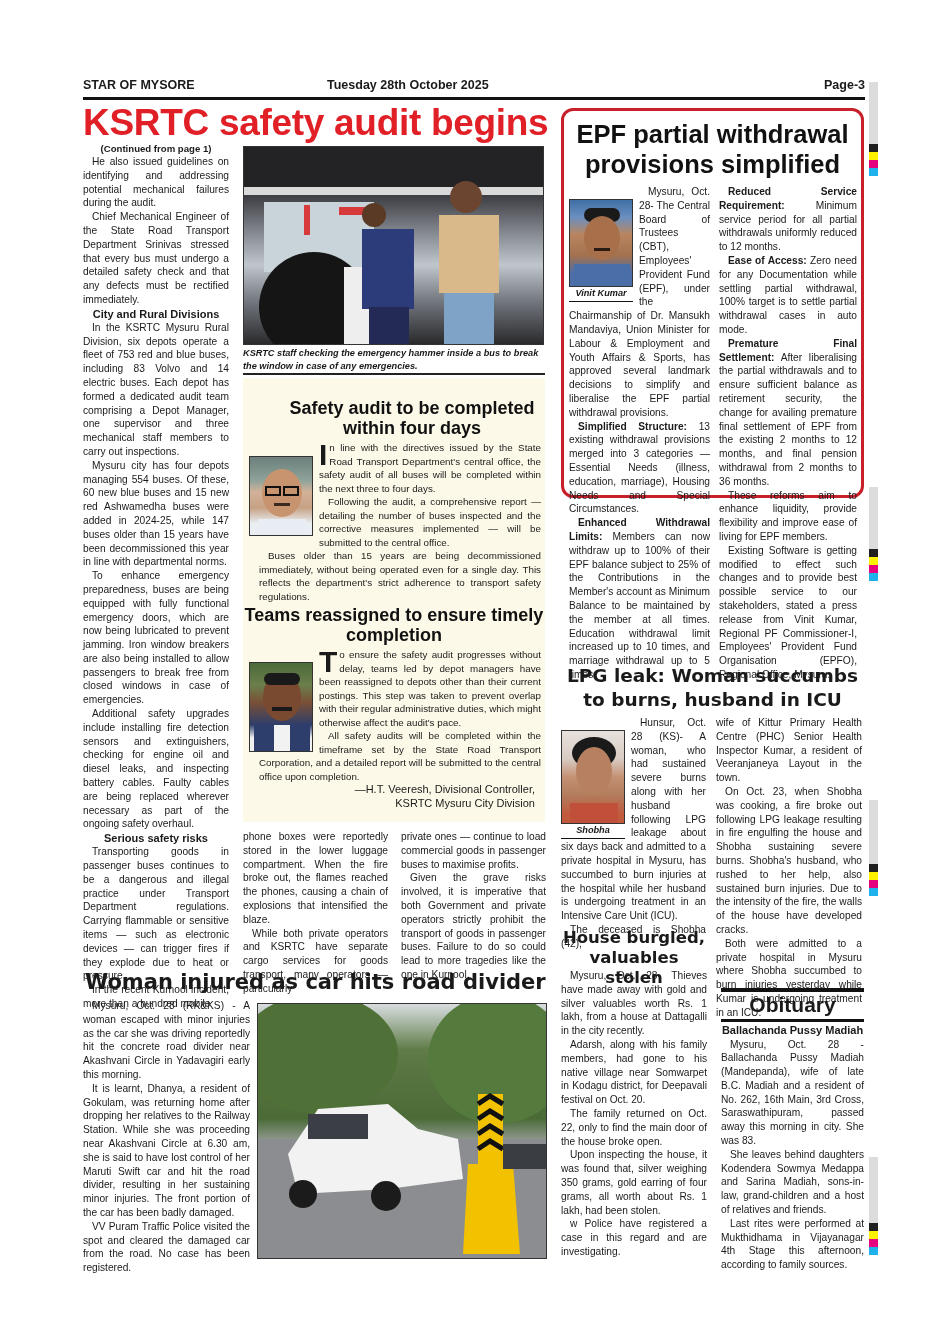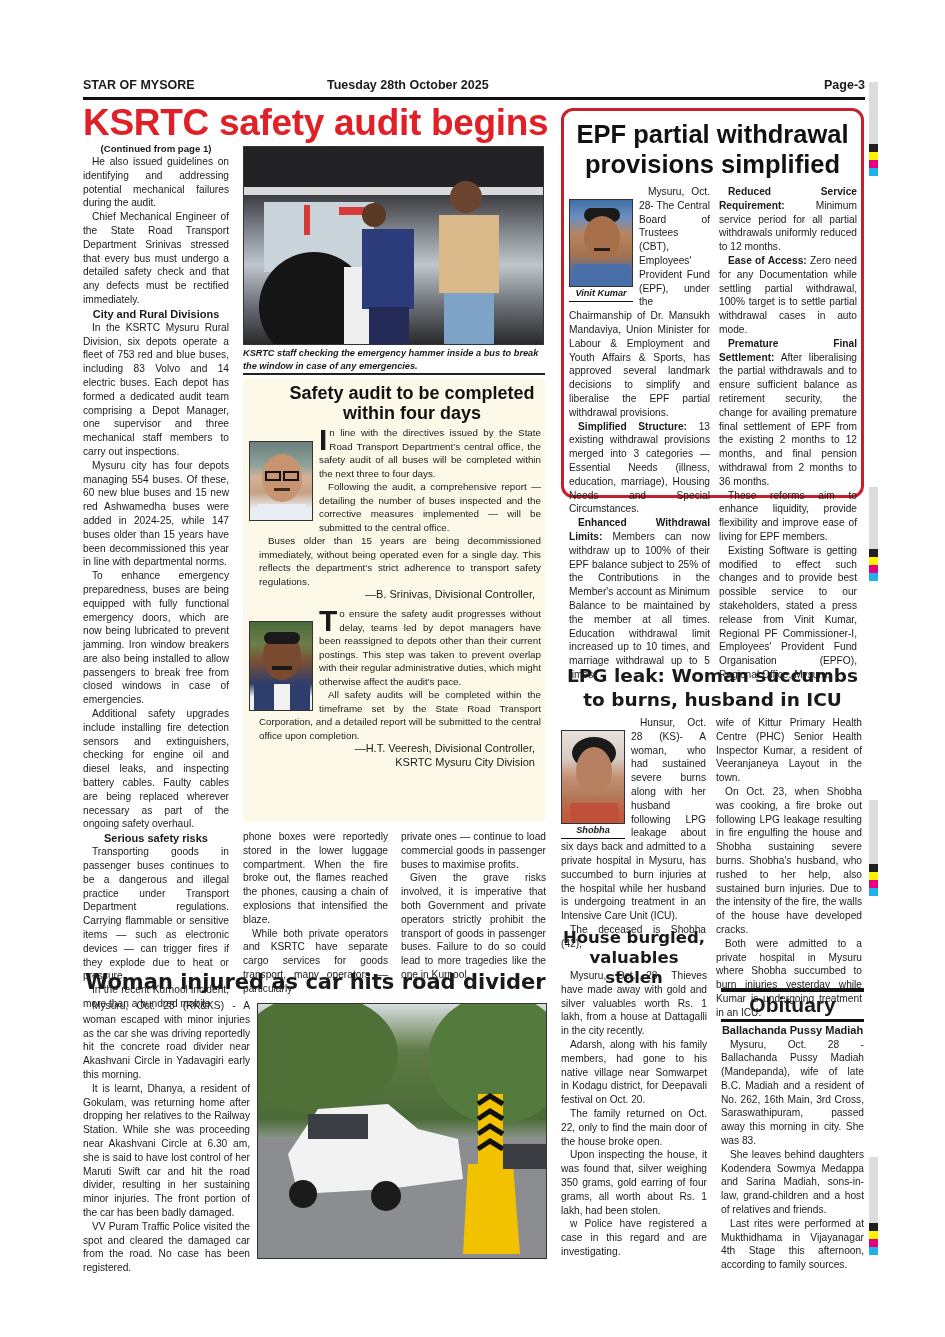--- a/index.html
+++ b/index.html
@@ -72,21 +72,21 @@
     <rect x="125" y="160" width="40" height="39" fill="#232a55"></rect>
     <circle cx="222" cy="50" r="16" fill="#6b4530"></circle>
     <rect x="195" y="68" width="60" height="78" fill="#d9b98a"></rect>
     <rect x="200" y="146" width="50" height="53" fill="#7fa3c6"></rect>
   </svg>
 </div>
 <div class="abs caption" style="top:347px; left:243px; width:302px;">KSRTC staff checking the emergency hammer inside a bus to break the window in case of any emergencies.</div>
 <div class="abs" style="top:373px; left:243px; width:302px; height:2px; background:#222;"></div>
 
 <div class="abs box-cream" style="top:378px; left:243px; width:302px; height:230px;">
-  <div class="box-title" style="margin-top:5px;padding-left:36px;">Safety audit to be completed within four days</div>
+  <div class="box-title" style="margin-top:20px;padding-left:36px;">Safety audit to be completed within four days</div>
   <div class="body-text" style="padding:3px 4px 0 16px; font-size:9.8px; line-height:13.5px;">
     <div class="photo" style="float:left; width:64px; height:80px; margin:15px 6px 2px -10px; background:linear-gradient(180deg,#6c7f7c 0%,#8ea39a 30%,#d3b29a 45%,#c6a184 65%,#e9eef2 85%);">
       <svg width="64" height="80" viewBox="0 0 64 80">
         <ellipse cx="32" cy="36" rx="20" ry="24" fill="#c8946f"></ellipse>
         <rect x="16" y="30" width="14" height="8" fill="none" stroke="#111" stroke-width="2"></rect>
         <rect x="34" y="30" width="14" height="8" fill="none" stroke="#111" stroke-width="2"></rect>
         <rect x="24" y="46" width="16" height="3" fill="#3a2a22"></rect>
         <rect x="8" y="62" width="48" height="18" fill="#e7edf3"></rect>
       </svg>
     </div>
@@ -95,20 +95,21 @@
     <p>Following the audit, a comprehensive report — detailing the number of buses inspected and the corrective measures implemented — will be submitted to the central office.</p>
     <p>Buses older than 15 years are being decommissioned immediately, without being operated even for a single day. This reflects the department's strict adherence to transport safety regulations.</p>
     <div class="byline" style="clear:both; margin-right:6px;">
       <div>—B. Srinivas, Divisional Controller,</div>
       <div>KSRTC Mysuru Rural Division</div>
     </div>
   </div>
 </div>
 
 <div class="abs box-cream" style="top:604px; left:243px; width:302px; height:218px;">
+  <div class="box-title" style="margin-top:1px;">Teams reassigned to ensure timely completion</div>
   <div class="body-text" style="padding:3px 4px 0 16px; font-size:9.8px; line-height:13.5px;">
     <div class="photo" style="float:left; width:64px; height:90px; margin:14px 6px 2px -10px; background:linear-gradient(180deg,#4b6a3a 0%,#6b7f4a 25%,#7a4f36 45%,#2f3e6a 70%,#f0f0f0 85%);">
       <svg width="64" height="90" viewBox="0 0 64 90">
         <ellipse cx="32" cy="34" rx="19" ry="24" fill="#7a4a30"></ellipse>
         <rect x="14" y="10" width="36" height="12" rx="6" fill="#1a1a1a"></rect>
         <rect x="22" y="44" width="20" height="4" fill="#1a1a1a"></rect>
         <rect x="4" y="62" width="56" height="28" fill="#2e3e6c"></rect>
         <rect x="24" y="62" width="16" height="28" fill="#f2f2f2"></rect>
       </svg>
     </div>

